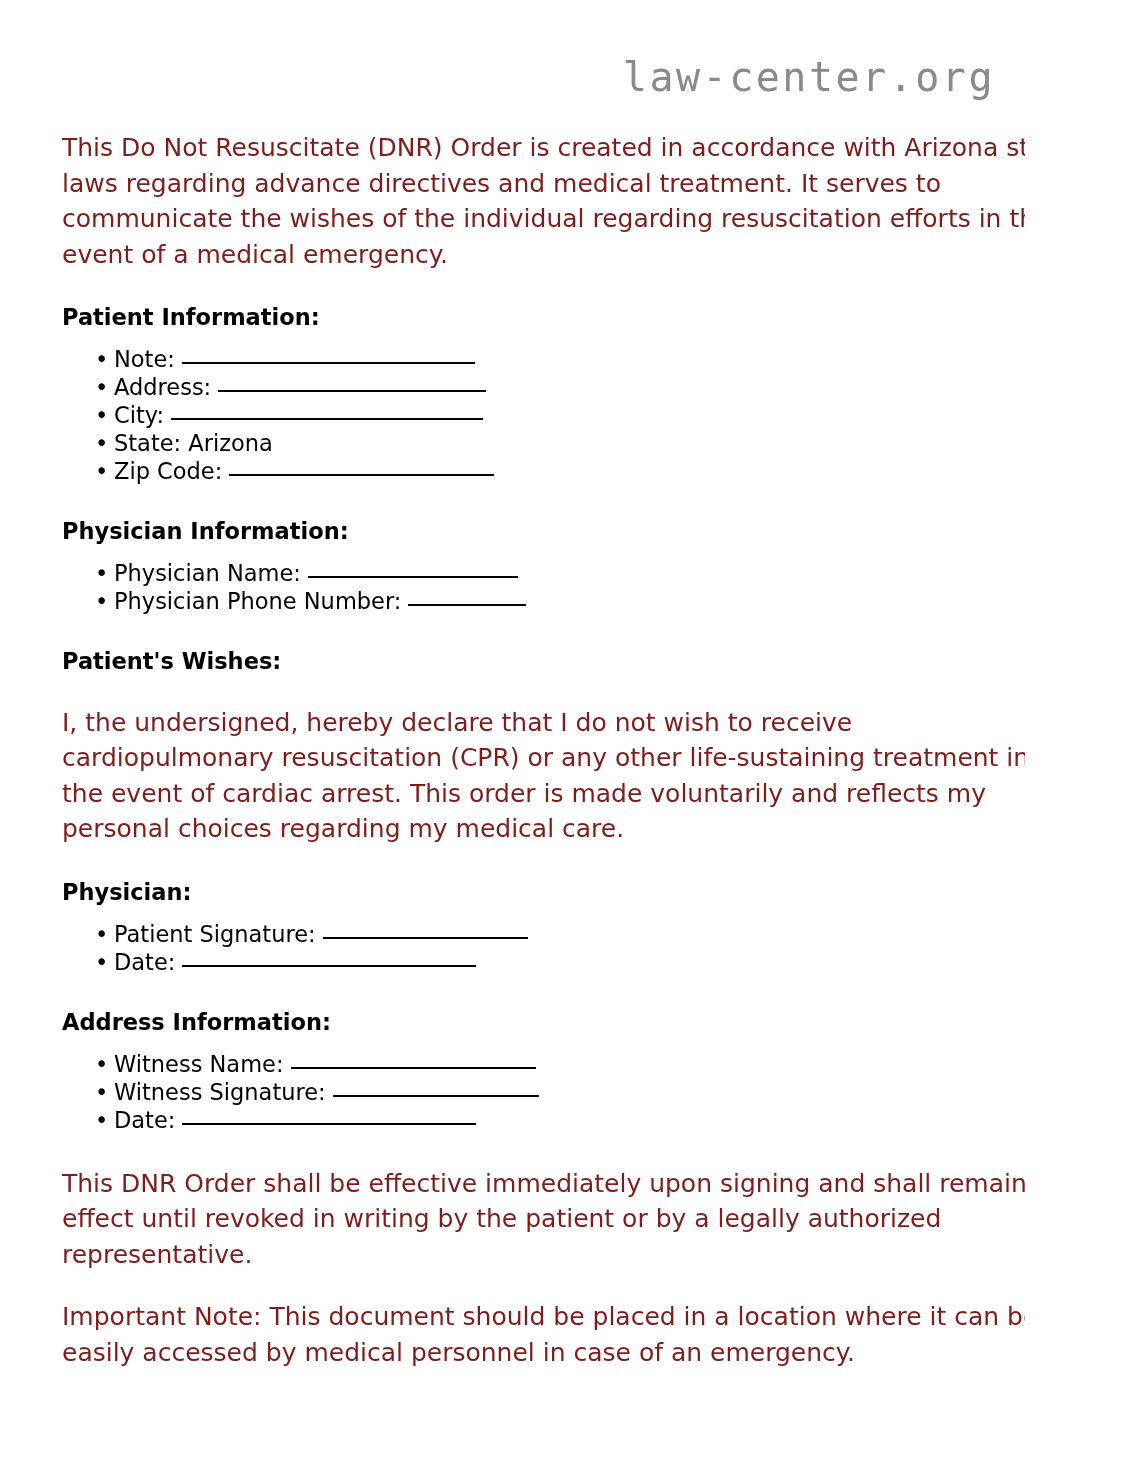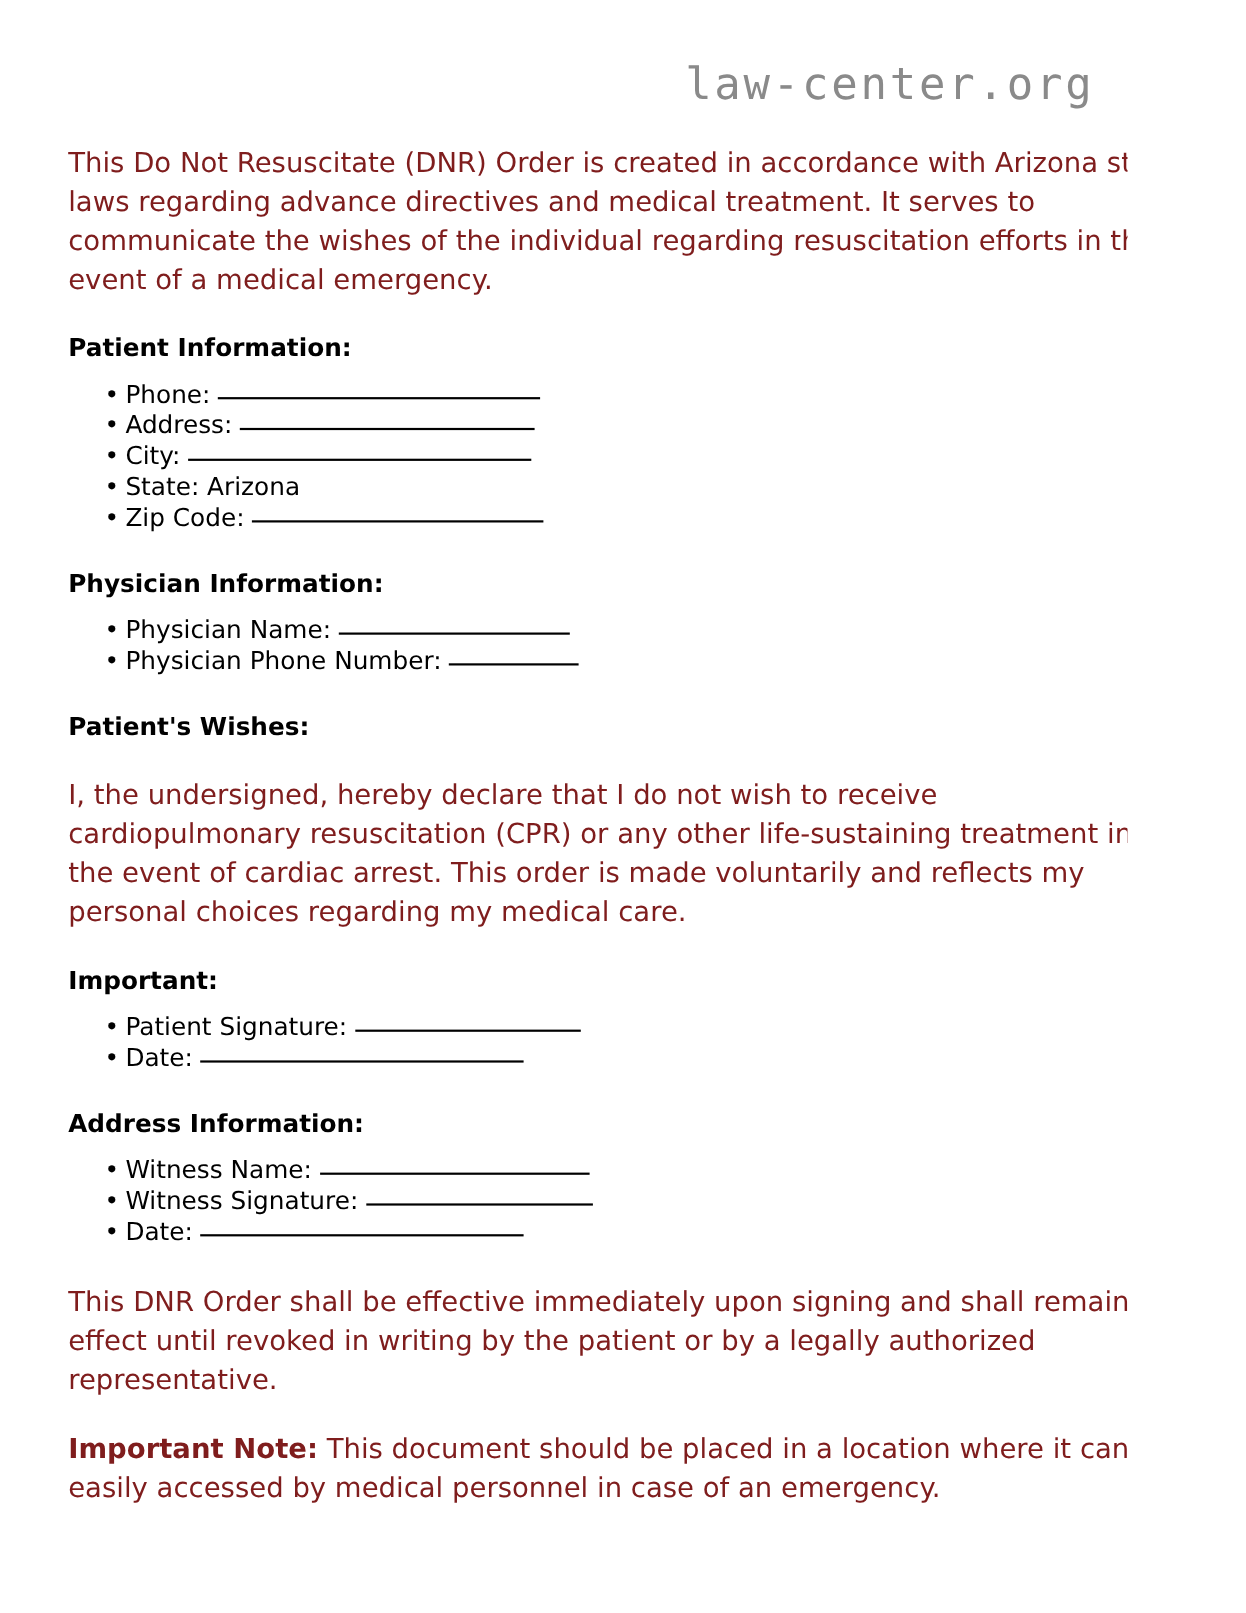--- a/index.html
+++ b/index.html
@@ -89,39 +89,39 @@
     color: #000;
   }
   .fill-line {
     display: inline-block;
     border-bottom: 2.2px solid #000;
     vertical-align: 3px;
     margin-left: 7px;
     height: 0;
   }
   .lbl { white-space: pre; }
-  strong.inline-bold { font-weight: bold; }
+  strong.inline-bold { font-weight: normal; }
   .spacer-para { margin-top: 27px; }
 </style>
 </head>
 <body>
 
 <div class="page">
 
   <div class="watermark">law-center.org</div>
 
   <div class="content">
 
 
     <p class="body-text">This Do Not Resuscitate (DNR) Order is created in accordance with Arizona state laws regarding advance directives and medical treatment. It serves to communicate the wishes of the individual regarding resuscitation efforts in the event of a medical emergency.</p>
 
     <h2 class="section-heading">Patient Information:</h2>
     <ul class="field-list">
       <li>
-        <span class="lbl">Phone:</span><span class="fill-line" style="width: 293px;"></span>
+        <span class="lbl">Note:</span><span class="fill-line" style="width: 293px;"></span>
       </li>
       <li>
         <span class="lbl">Address:</span><span class="fill-line" style="width: 268px;"></span>
       </li>
       <li>
         <span class="lbl">City:</span><span class="fill-line" style="width: 312px;"></span>
       </li>
       <li>
         <span class="lbl">State: Arizona</span>
       </li>
@@ -136,21 +136,21 @@
         <span class="lbl">Physician Name:</span><span class="fill-line" style="width: 210px;"></span>
       </li>
       <li>
         <span class="lbl">Physician Phone Number:</span><span class="fill-line" style="width: 118px;"></span>
       </li>
     </ul>
 
     <h2 class="section-heading">Patient's Wishes:</h2>
     <p class="body-text spacer-para">I, the undersigned, hereby declare that I do not wish to receive cardiopulmonary resuscitation (CPR) or any other life-sustaining treatment in the event of cardiac arrest. This order is made voluntarily and reflects my personal choices regarding my medical care.</p>
 
-    <h2 class="section-heading">Important:</h2>
+    <h2 class="section-heading">Physician:</h2>
     <ul class="field-list">
       <li>
         <span class="lbl">Patient Signature:</span><span class="fill-line" style="width: 205px;"></span>
       </li>
       <li>
         <span class="lbl">Date:</span><span class="fill-line" style="width: 294px;"></span>
       </li>
     </ul>
 
     <h2 class="section-heading">Address Information:</h2>

